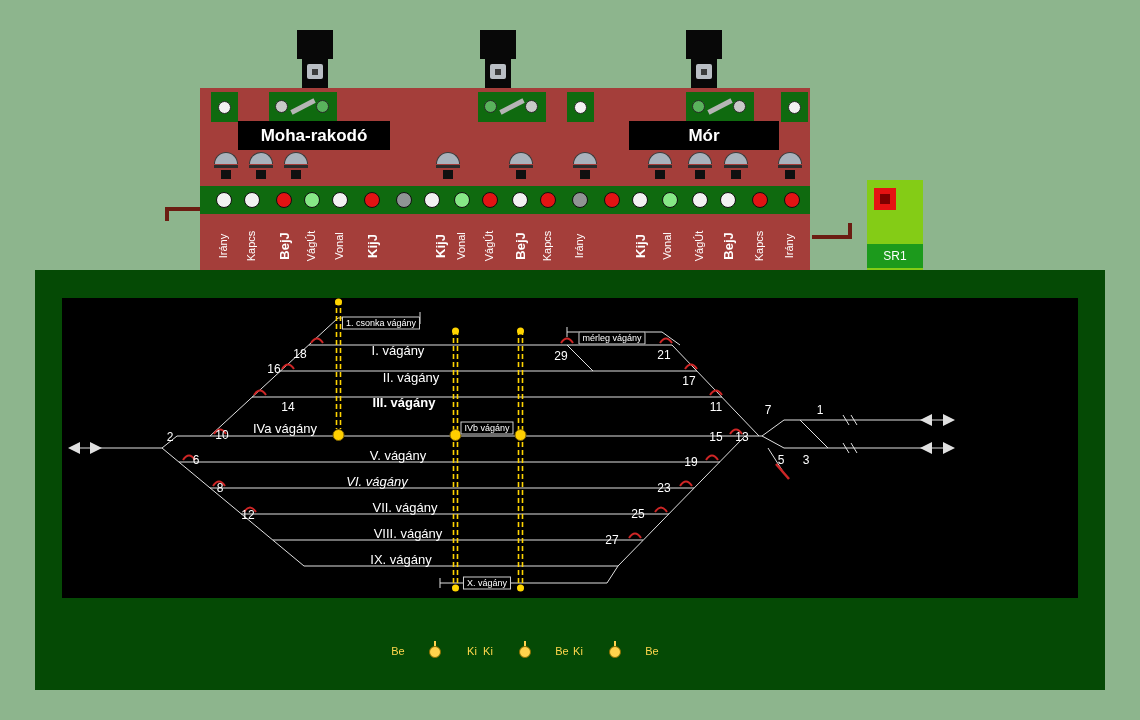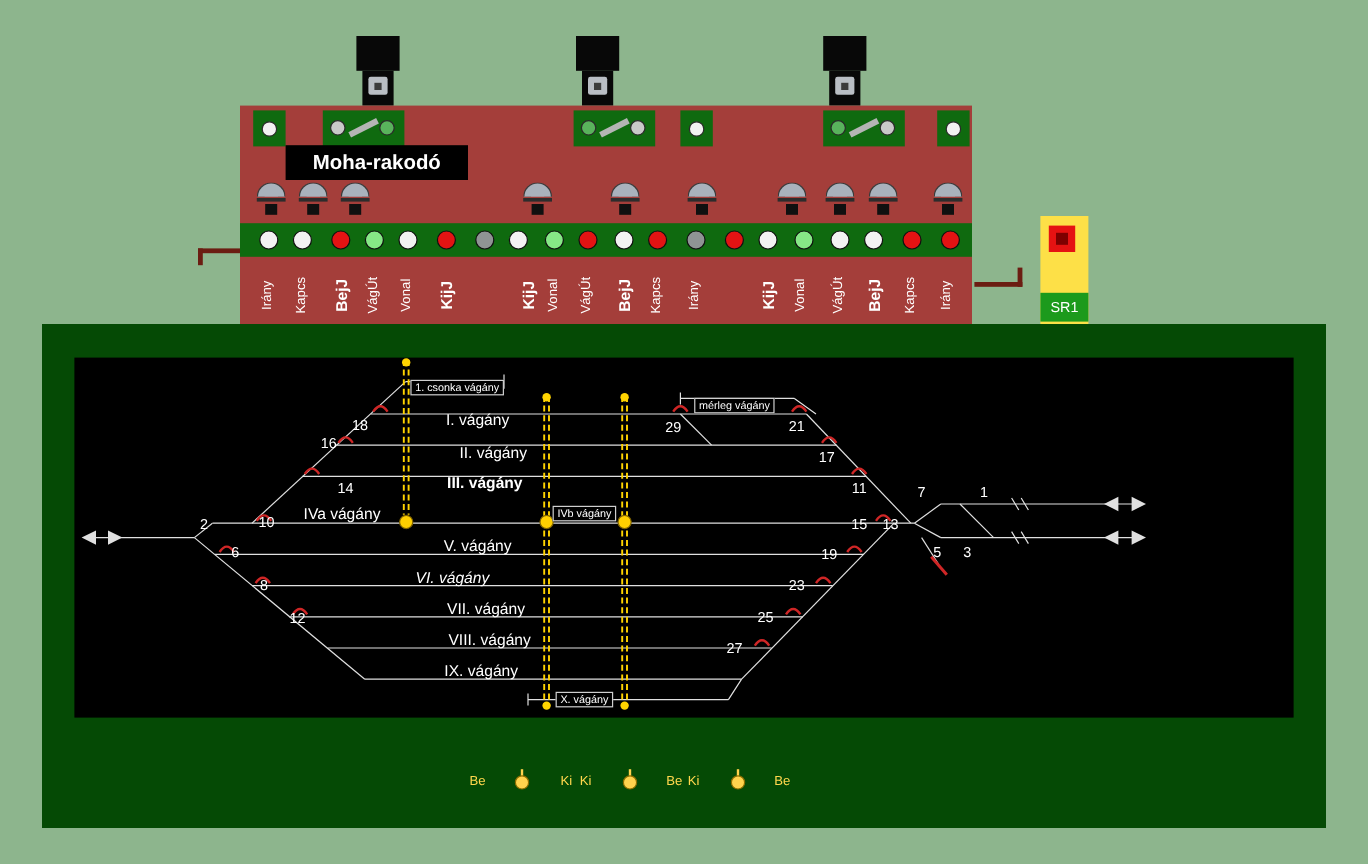--- a/index.html
+++ b/index.html
@@ -29,21 +29,21 @@
   .bell-knob{position:absolute;width:10px;height:9px;background:#101010}
 
   .band{position:absolute;left:200px;top:186px;width:610px;height:28px;background:#0f6a0f}
   .lamp{position:absolute;width:16px;height:16px;border-radius:50%;border:1px solid #101010}
 
   .col-label{position:absolute;width:56px;height:14px;color:#fff;font-size:11px;text-align:center;transform:rotate(-90deg);white-space:nowrap}
   .col-label.bold{font-size:13px;font-weight:bold}
 
   .wire{position:absolute;background:#6b1d12}
 
-  .sr1{position:absolute;left:867px;top:180px;width:40px;height:90px;background:#fde047}
+  .sr1{position:absolute;left:867px;top:180px;width:56px;height:90px;background:#84cc16}
   .sr1-red{position:absolute;left:7px;top:8px;width:22px;height:22px;background:#e51212}
   .sr1-red-in{position:absolute;left:6px;top:6px;width:10px;height:10px;background:#7d0000}
   .sr1-tag{position:absolute;left:0;bottom:2px;width:100%;height:24px;background:#1c9a1c;color:#fff;font-size:12px;display:flex;align-items:center;justify-content:center}
 
   .frame{position:absolute;left:35px;top:270px;width:1070px;height:420px;background:#054a05}
   .blackboard{position:absolute;left:62px;top:298px;width:1016px;height:300px;background:#000}
 
   .track-label{position:absolute;transform:translate(-50%,-50%);color:#fff;font-size:13px;white-space:nowrap}
   .switch-num{position:absolute;transform:translate(-50%,-50%);color:#fff;font-size:12px;white-space:nowrap}
   .boxed-label{position:absolute;transform:translate(-50%,-50%);color:#fff;font-size:9px;line-height:11px;border:1px solid #cfcfcf;background:#000;padding:0 3px;white-space:nowrap}
@@ -99,20 +99,23 @@
     <div class="ind c-gray" style="left:47px"></div>
   </div>
   <div class="gbox" style="left:686px">
     <div class="ind c-green" style="left:6px"></div>
     <div class="ind-diag"></div>
     <div class="ind c-gray" style="left:47px"></div>
   </div>
 
   <div class="plate" style="left:238px;width:152px">
       <span>Moha-rakodó</span>
+    </div>
+  <div class="plate" style="left:629px;width:150px">
+      <span>Mór</span>
     </div>
 
   <div class="band"></div>
 
   <div class="wire" style="left:165px;top:207px;width:35px;height:4px"></div>
   <div class="wire" style="left:165px;top:207px;width:4px;height:14px"></div>
   <div class="wire" style="left:812px;top:235px;width:40px;height:4px"></div>
   <div class="wire" style="left:848px;top:223px;width:4px;height:16px"></div>
 
   <div class="sr1">

